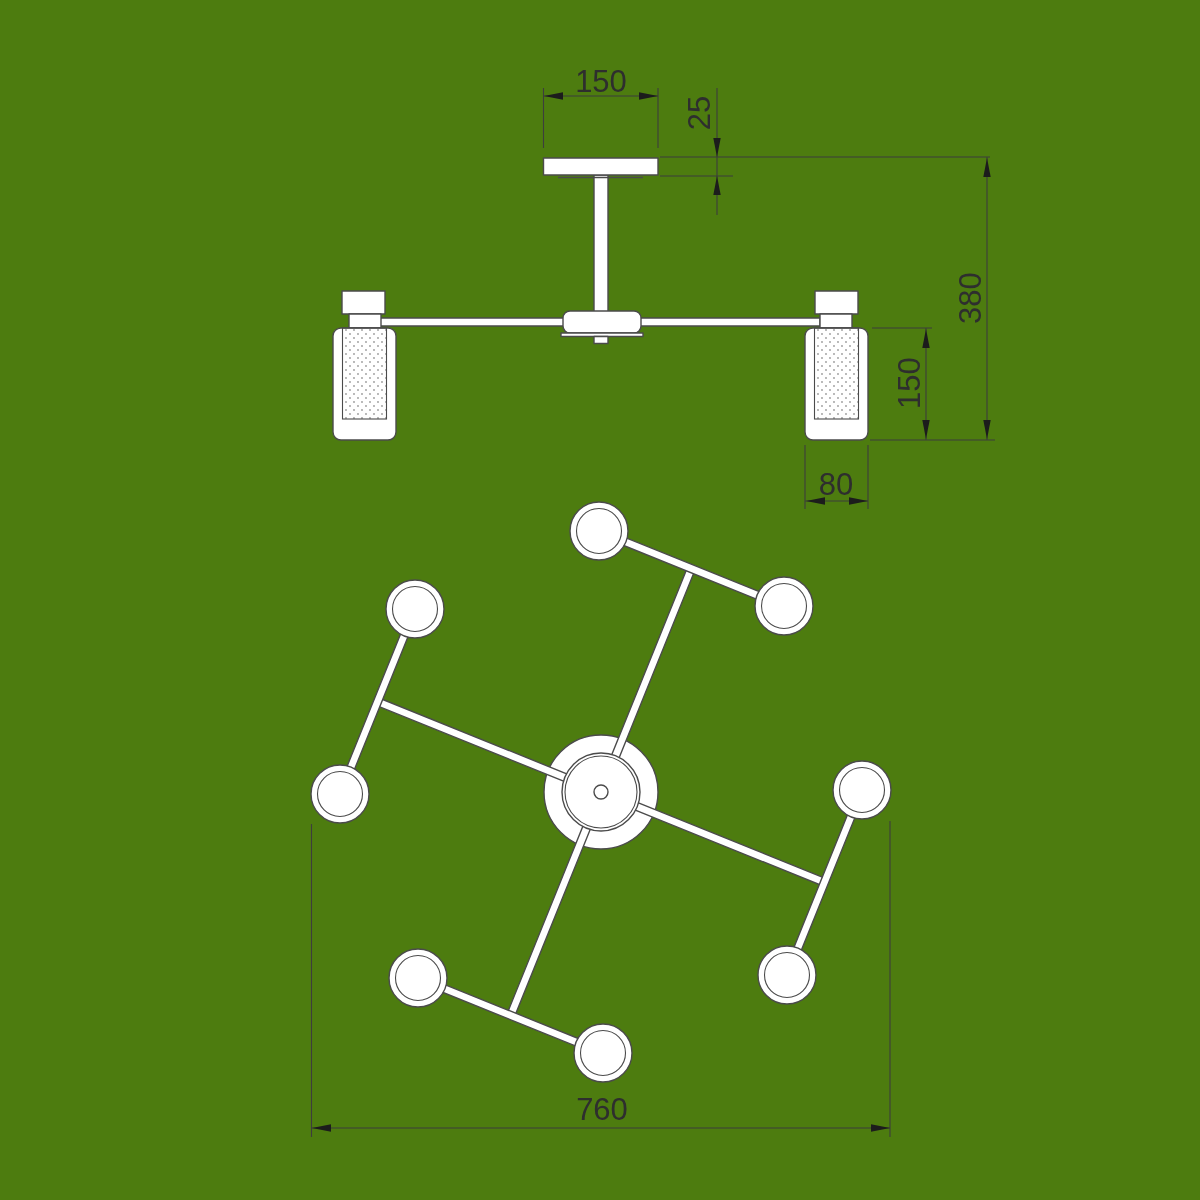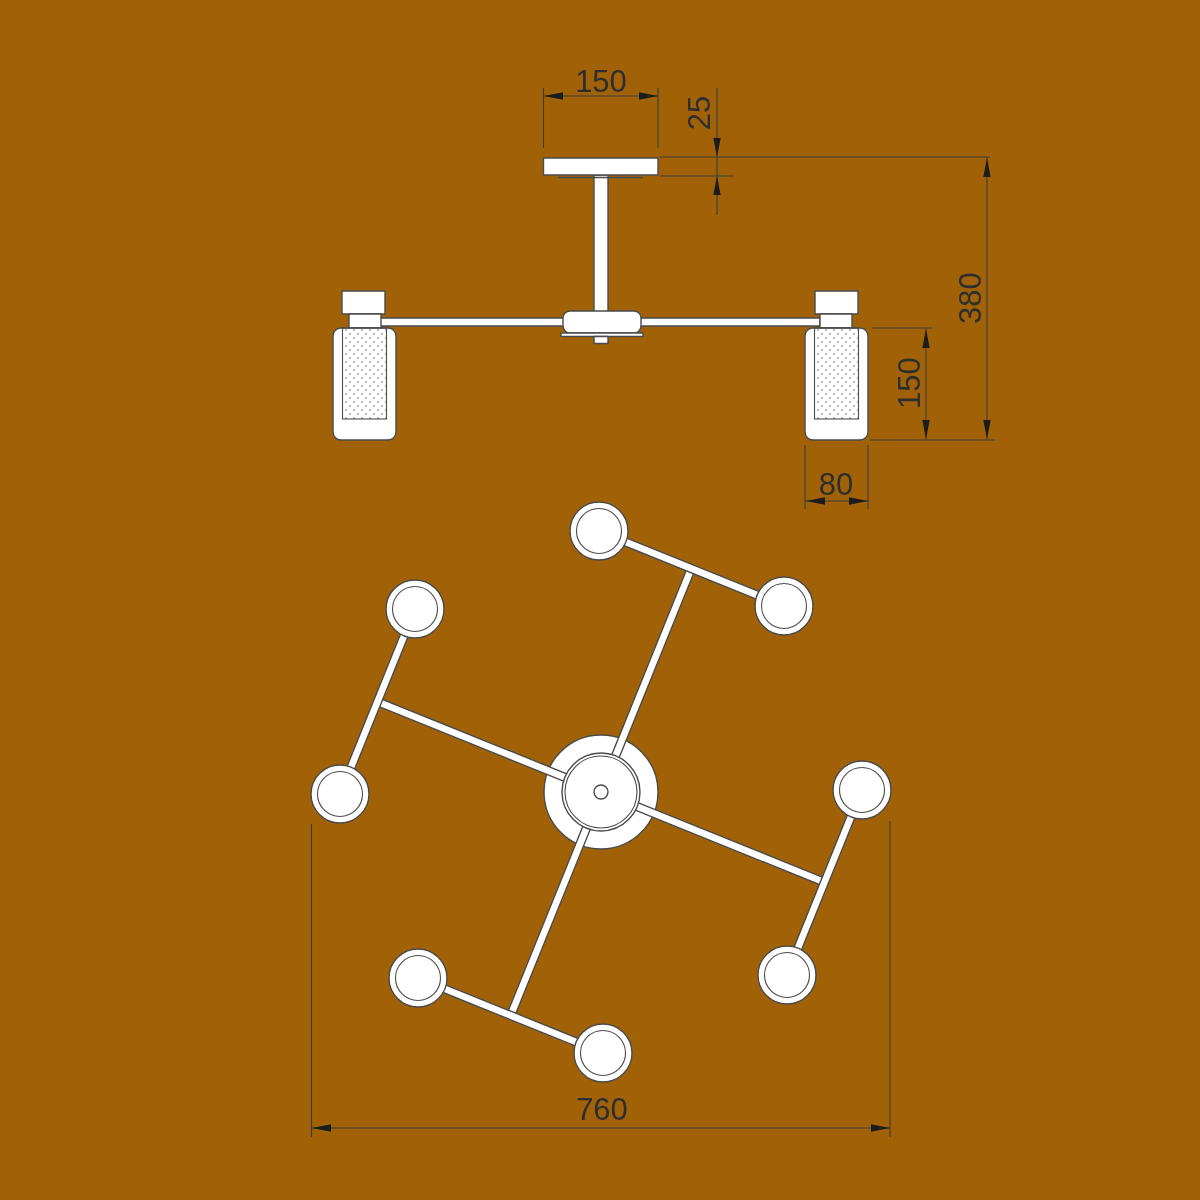--- a/index.html
+++ b/index.html
@@ -1,16 +1,16 @@
 <!DOCTYPE html>
 <html><head>
 <meta charset="utf-8">
 <style>
   html,body{margin:0;padding:0;background:#fff;}
-  .canvas{width:1200px;height:1200px;position:relative;background:#a16207;}
+  .canvas{width:1200px;height:1200px;position:relative;background:#4d7c0f;}
   svg text{font-family:"Liberation Sans",sans-serif;font-size:31px;fill:#2e2e2e;}
   .ol{fill:#fff;stroke:#4b4b4b;stroke-width:1.4;stroke-linejoin:round;}
   .ln{stroke:#4b4b4b;stroke-width:1.4;fill:none;}
   .thin{stroke:#4b4b4b;stroke-width:1.1;fill:none;}
   .dl{stroke:#3d3d3d;stroke-width:1.1;fill:none;}
   .ar{fill:#1c1c1c;stroke:none;}
   .glass{fill:url(#stipple);stroke:#4b4b4b;stroke-width:1.1;}
 </style>
 </head>
 <body>

